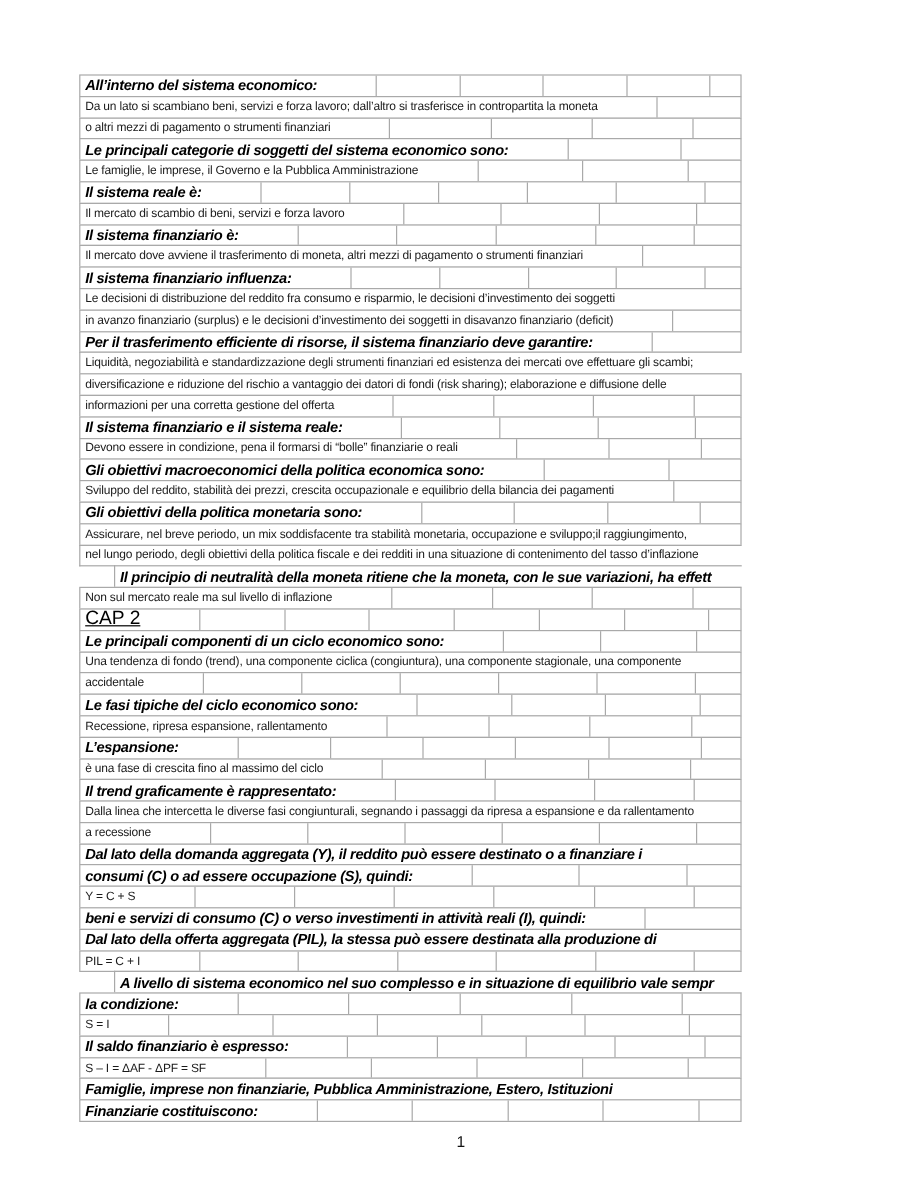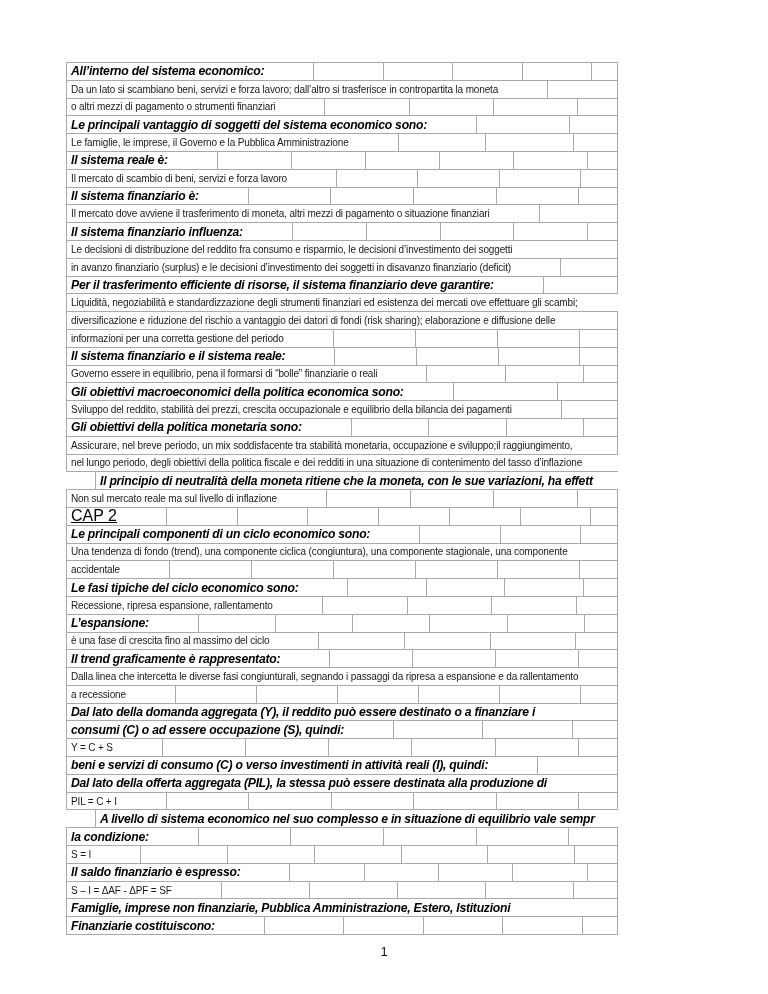--- a/index.html
+++ b/index.html
@@ -92,21 +92,21 @@
         <div class="cell text-cell">
           <span>o altri mezzi di pagamento o strumenti finanziari</span>
         </div>
         <div class="cell empty"></div>
         <div class="cell empty"></div>
         <div class="cell empty"></div>
         <div class="cell empty"></div>
       </div>
       <div class="row q">
         <div class="cell text-cell">
-          <span>Le principali vantaggio di soggetti del sistema economico sono:</span>
+          <span>Le principali categorie di soggetti del sistema economico sono:</span>
         </div>
         <div class="cell empty"></div>
         <div class="cell empty"></div>
       </div>
       <div class="row a">
         <div class="cell text-cell">
           <span>Le famiglie, le imprese, il Governo e la Pubblica Amministrazione</span>
         </div>
         <div class="cell empty"></div>
         <div class="cell empty"></div>
@@ -137,21 +137,21 @@
           <span>Il sistema finanziario è:</span>
         </div>
         <div class="cell empty"></div>
         <div class="cell empty"></div>
         <div class="cell empty"></div>
         <div class="cell empty"></div>
         <div class="cell empty"></div>
       </div>
       <div class="row a">
         <div class="cell text-cell">
-          <span>Il mercato dove avviene il trasferimento di moneta, altri mezzi di pagamento o situazione finanziari</span>
+          <span>Il mercato dove avviene il trasferimento di moneta, altri mezzi di pagamento o strumenti finanziari</span>
         </div>
         <div class="cell empty"></div>
       </div>
       <div class="row q">
         <div class="cell text-cell">
           <span>Il sistema finanziario influenza:</span>
         </div>
         <div class="cell empty"></div>
         <div class="cell empty"></div>
         <div class="cell empty"></div>
@@ -180,39 +180,39 @@
           <span>Liquidità, negoziabilità e standardizzazione degli strumenti finanziari ed esistenza dei mercati ove effettuare gli scambi;</span>
         </div>
       </div>
       <div class="row a">
         <div class="cell text-cell">
           <span>diversificazione e riduzione del rischio a vantaggio dei datori di fondi (risk sharing); elaborazione e diffusione delle</span>
         </div>
       </div>
       <div class="row a">
         <div class="cell text-cell">
-          <span>informazioni per una corretta gestione del periodo</span>
+          <span>informazioni per una corretta gestione del offerta</span>
         </div>
         <div class="cell empty"></div>
         <div class="cell empty"></div>
         <div class="cell empty"></div>
         <div class="cell empty"></div>
       </div>
       <div class="row q">
         <div class="cell text-cell">
           <span>Il sistema finanziario e il sistema reale:</span>
         </div>
         <div class="cell empty"></div>
         <div class="cell empty"></div>
         <div class="cell empty"></div>
         <div class="cell empty"></div>
       </div>
       <div class="row a">
         <div class="cell text-cell">
-          <span>Governo essere in equilibrio, pena il formarsi di “bolle” finanziarie o reali</span>
+          <span>Devono essere in condizione, pena il formarsi di “bolle” finanziarie o reali</span>
         </div>
         <div class="cell empty"></div>
         <div class="cell empty"></div>
         <div class="cell empty"></div>
       </div>
       <div class="row q">
         <div class="cell text-cell">
           <span>Gli obiettivi macroeconomici della politica economica sono:</span>
         </div>
         <div class="cell empty"></div>

